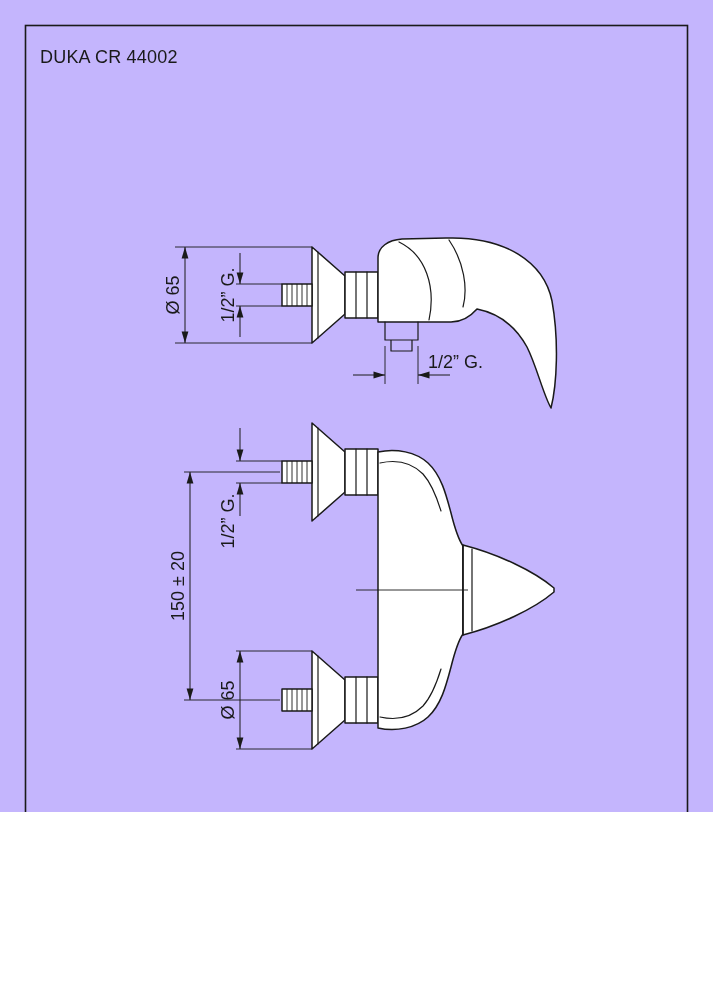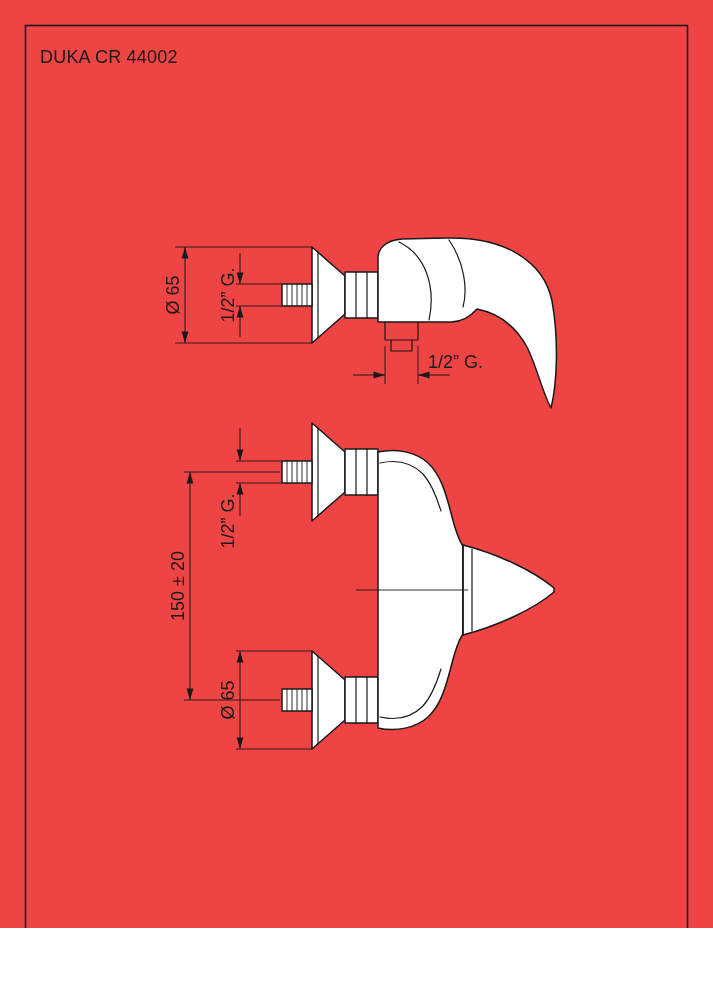--- a/index.html
+++ b/index.html
@@ -1,19 +1,19 @@
 <!DOCTYPE html>
 <html style="--line: #1a1a1a;"><head>
 <meta charset="utf-8">
 <style>
   html, body { margin: 0; padding: 0; background: #ffffff; }
   .page {
-    width: 713px; height: 928px;
+    width: 713px; height: 812px;
     position: relative;
-    background: #ef4444;
+    background: #c4b5fd;
     font-family: "Liberation Sans", sans-serif;
   }
   svg { display: block; }
   svg text {
     font-family: "Liberation Sans", sans-serif;
     fill: var(--line, #1a1a1a);
   }
   .title-text { font-size: 18px; letter-spacing: 0.2px; }
   .dim-text   { font-size: 18px; }
   .frame   { fill: none; stroke: var(--line, #1a1a1a); stroke-width: 1.6; }

